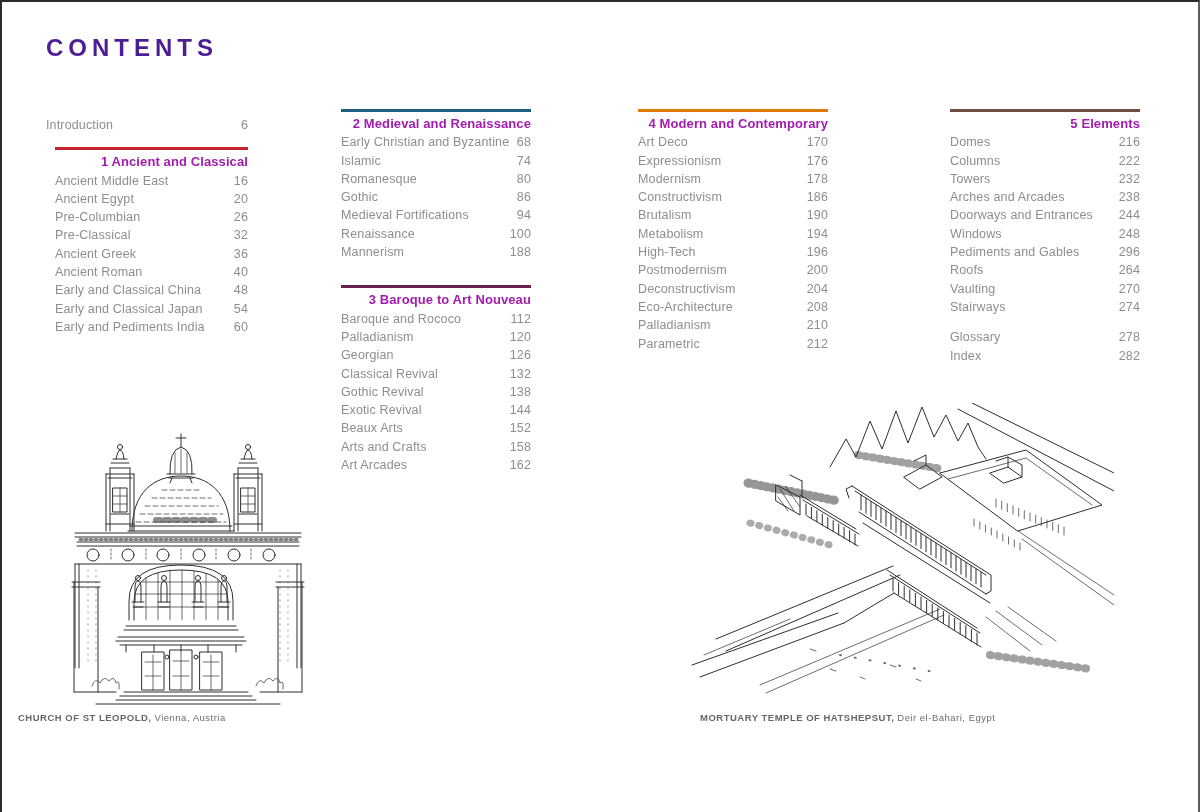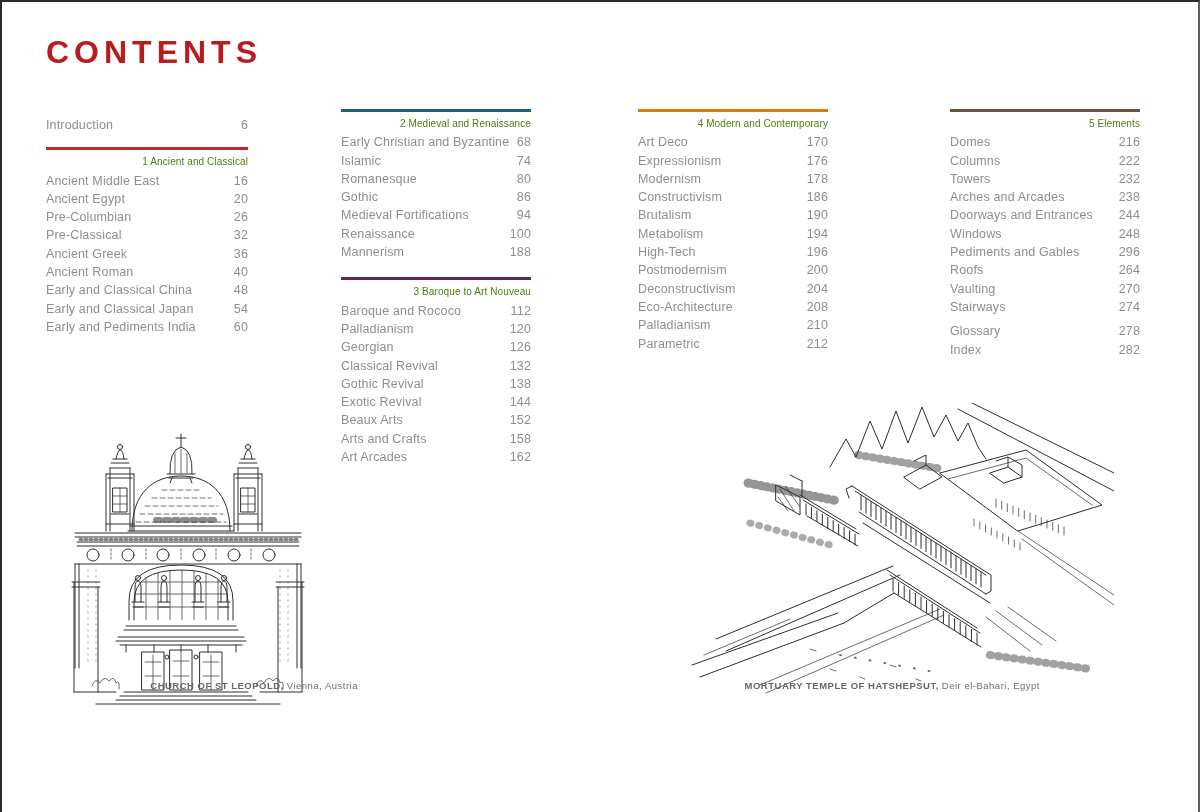--- a/index.html
+++ b/index.html
@@ -3,42 +3,42 @@
 <meta charset="utf-8">
 <style>
   html,body{margin:0;padding:0;background:#ffffff;}
   .page{
     position:relative;width:1200px;height:812px;background:#ffffff;
     font-family:"Liberation Sans", sans-serif;overflow:hidden;box-sizing:border-box;
   }
   .frame{position:absolute;inset:0;pointer-events:none;
     border-top:2px solid #2b2b2b;border-left:2px solid #2b2b2b;border-right:2px solid #5c5c5c;}
   .page-title{
-    position:absolute;left:46px;top:34px;font-size:32px;font-weight:700;
-    letter-spacing:5px;color:#b91c1c;white-space:nowrap;
+    position:absolute;left:46px;top:34px;font-size:24px;font-weight:700;
+    letter-spacing:5px;color:#4c1d95;white-space:nowrap;
   }
   .toc-col{position:absolute;top:109px;width:190px;text-align:right;}
   #col0{left:46px;top:116px;width:202px;}
   #col1{left:341px;}
   #col2{left:638px;}
   #col3{left:950px;}
   .row{display:flex;justify-content:space-between;align-items:baseline;
     height:18.3px;line-height:18.3px;font-size:12.5px;color:#8e8e8e;
     letter-spacing:.15px;white-space:nowrap;}
   .row .num{color:#8e8e8e;}
-  .sec-head{height:18.3px;line-height:18.3px;font-size:10px;font-weight:400;
-    color:#4d7c0f;letter-spacing:.1px;white-space:nowrap;}
+  .sec-head{height:18.3px;line-height:18.3px;font-size:13px;font-weight:700;
+    color:#a21caf;letter-spacing:.1px;white-space:nowrap;}
   .rule{height:3px;margin-bottom:3px;}
-  .section + .section{margin-top:16px;}
-  #col0 .section{margin-top:13px;}
-  .backmatter{margin-top:6px;}
+  .section + .section{margin-top:24px;}
+  #col0 .section{margin-top:13px;margin-left:9px;}
+  .backmatter{margin-top:12px;}
   .illustration{position:absolute;}
   #church{left:66px;top:430px;width:244px;height:276px;}
   #temple{left:690px;top:403px;width:424px;height:298px;}
-  .caption{position:absolute;top:680px;width:340px;text-align:right;
+  .caption{position:absolute;top:712px;width:340px;text-align:left;
     font-size:9.5px;letter-spacing:.5px;color:#6d6d6d;white-space:nowrap;}
   #cap0{left:18px;}
   #cap1{left:700px;}
   .cap-title{font-weight:700;color:#666666;}
   .cap-loc{margin-left:3px;}
   svg .sk{stroke:#2e2e2e;fill:none;stroke-width:1;stroke-linecap:round;stroke-linejoin:round;}
   svg .thin{stroke-width:.7;}
 </style>
 </head>
 <body>

